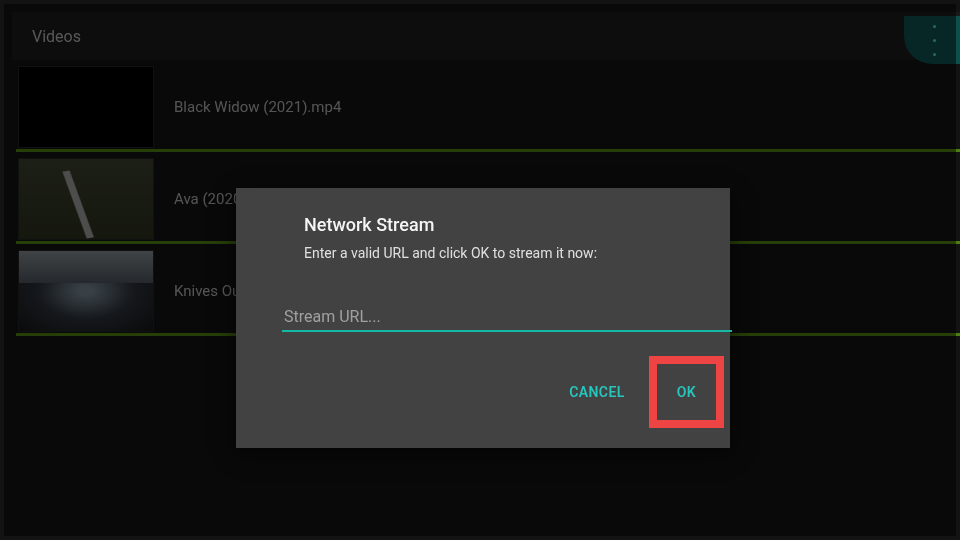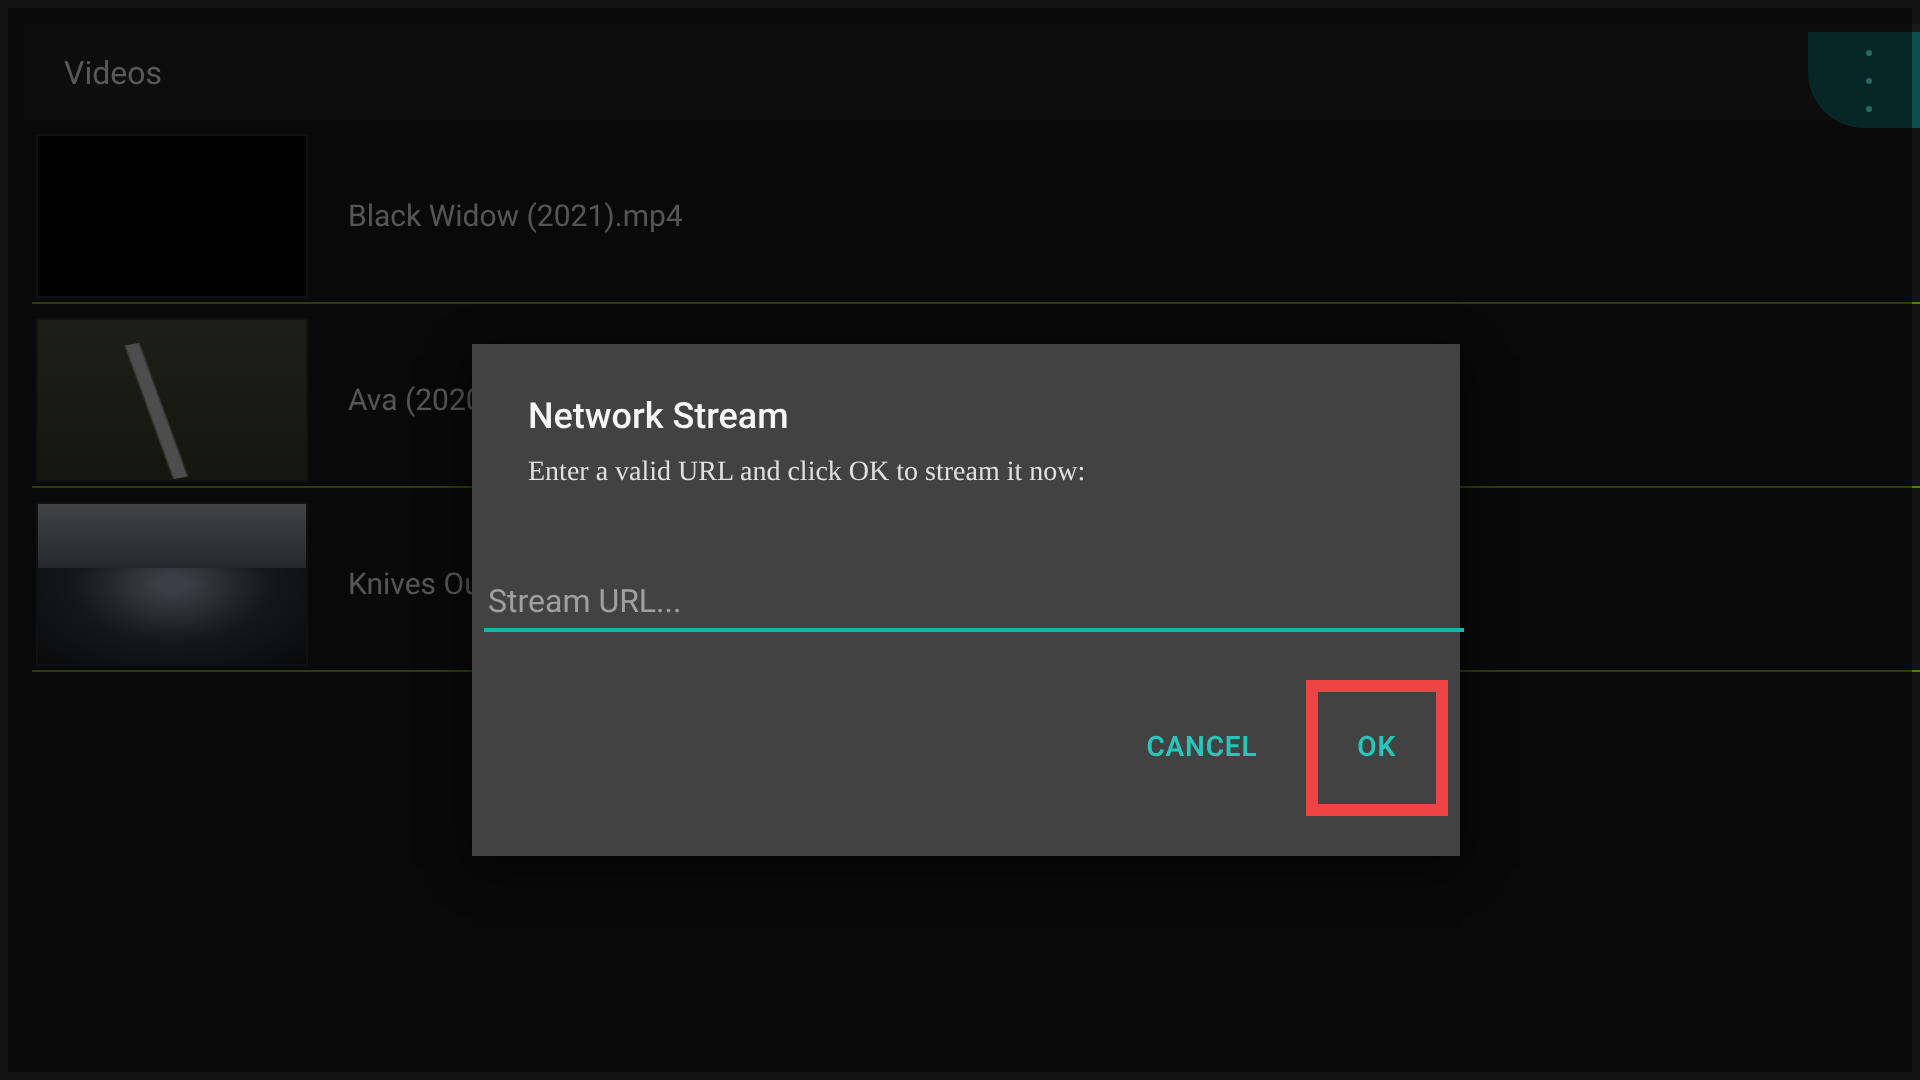--- a/index.html
+++ b/index.html
@@ -41,21 +41,21 @@
     height: 3px;
     background: #4dd0c8;
     border-radius: 50%;
   }
 
   .list { }
   .row {
     display: flex;
     align-items: center;
     height: 88px;
-    border-bottom: 1px solid #4d7c0f;
+    border-bottom: 3px solid #4d7c0f;
   }
   .thumb {
     width: 136px;
     height: 82px;
     margin: 4px 0 4px 2px;
     background: #000;
     border: 1px solid #222;
     position: relative;
     overflow: hidden;
   }
@@ -88,36 +88,36 @@
   
   .scrim {
     position: absolute;
     inset: 0;
     background: rgba(0,0,0,0.5);
   }
 
   .dialog {
     position: absolute;
     left: 232px;
-    top: 168px;
+    top: 184px;
     width: 494px;
     background: #424242;
     box-shadow: 0 6px 20px rgba(0,0,0,0.6);
+    padding-left: 40px;
   }
   .dialog-title {
     color: #f5f5f5;
     font-size: 18px;
     font-weight: 500;
     padding: 22px 24px 6px 24px;
   }
   .dialog-msg {
     color: #e0e0e0;
     font-size: 14px;
     padding: 0 24px 12px 24px;
-    font-family: Liberation Serif, serif;
   }
   .url-field {
     margin: 26px 2px 0 2px;
   }
   .url-input {
     width: 100%;
     background: transparent;
     border: none;
     border-bottom: 2px solid #14b8a6;
     color: #fff;
@@ -138,21 +138,21 @@
   .dlg-btn {
     color: #26c6bd;
     font-size: 14px;
     font-weight: 600;
     letter-spacing: 0.4px;
     padding: 14px 18px;
     cursor: pointer;
     user-select: none;
   }
   .ok-highlight {
-    border: 6px solid #ef4444;
+    border: 8px solid #ef4444;
     padding: 20px 20px;
     margin-left: 2px;
     margin-right: -6px;
   }
 </style>
 </head>
 <body>
 
 <div class="header">
   <div class="header-title">Videos</div>

